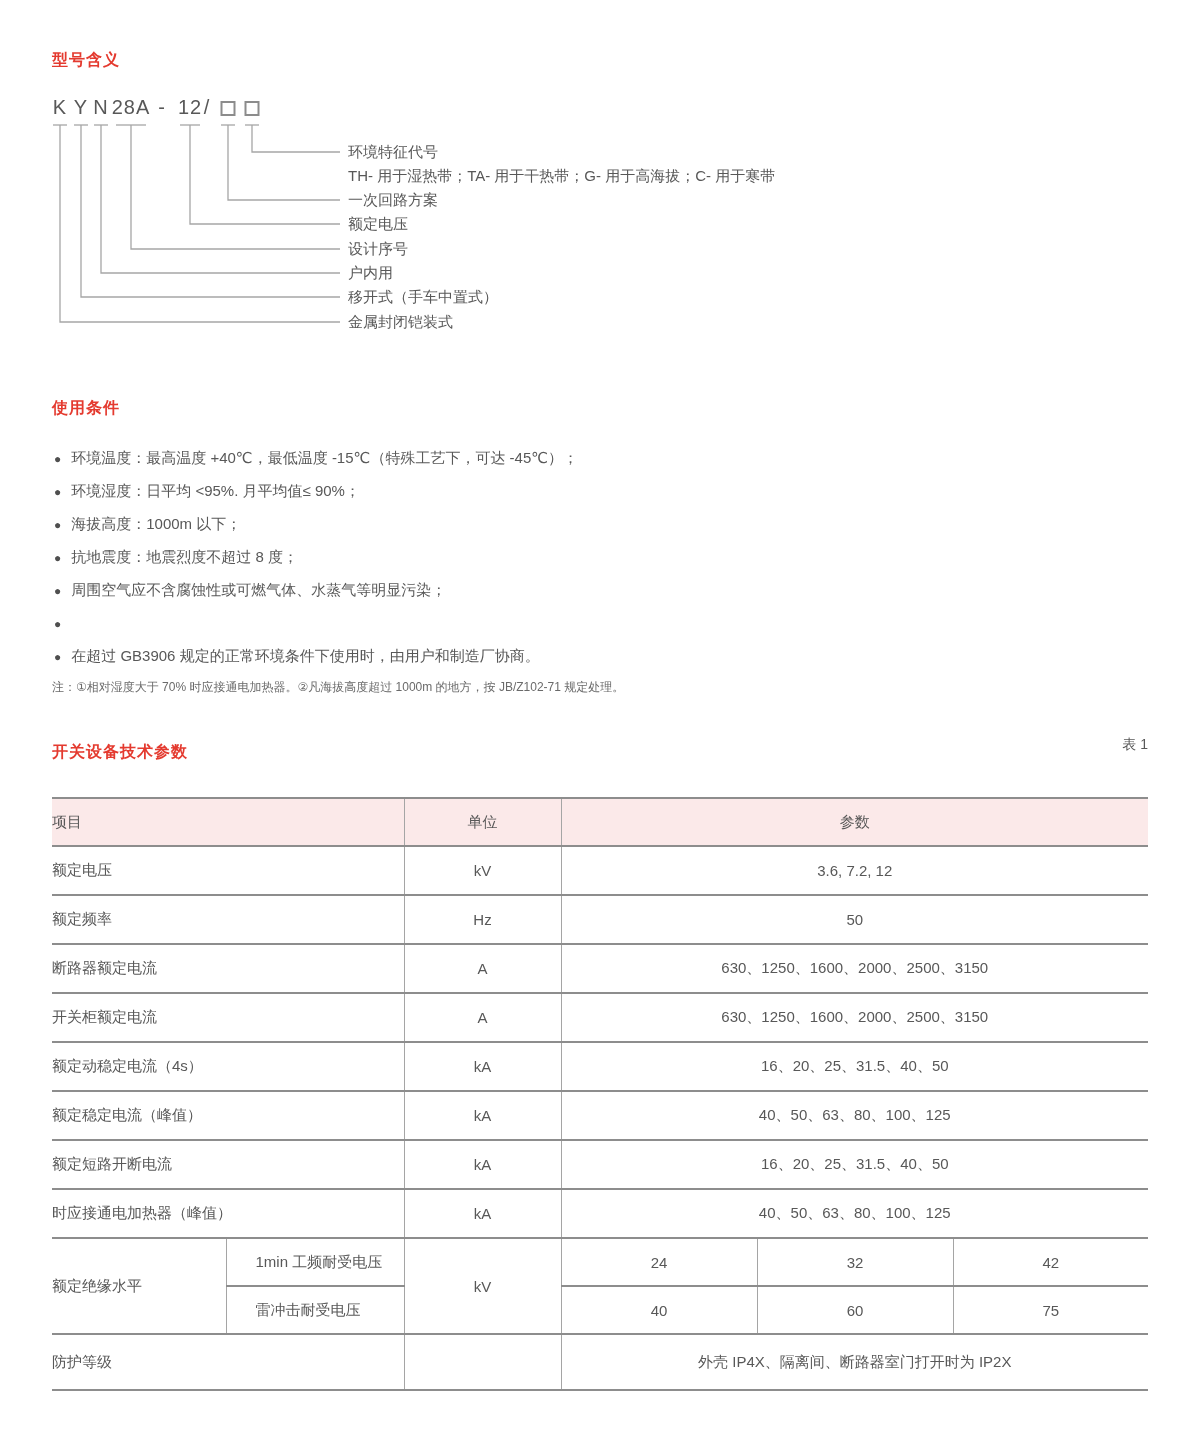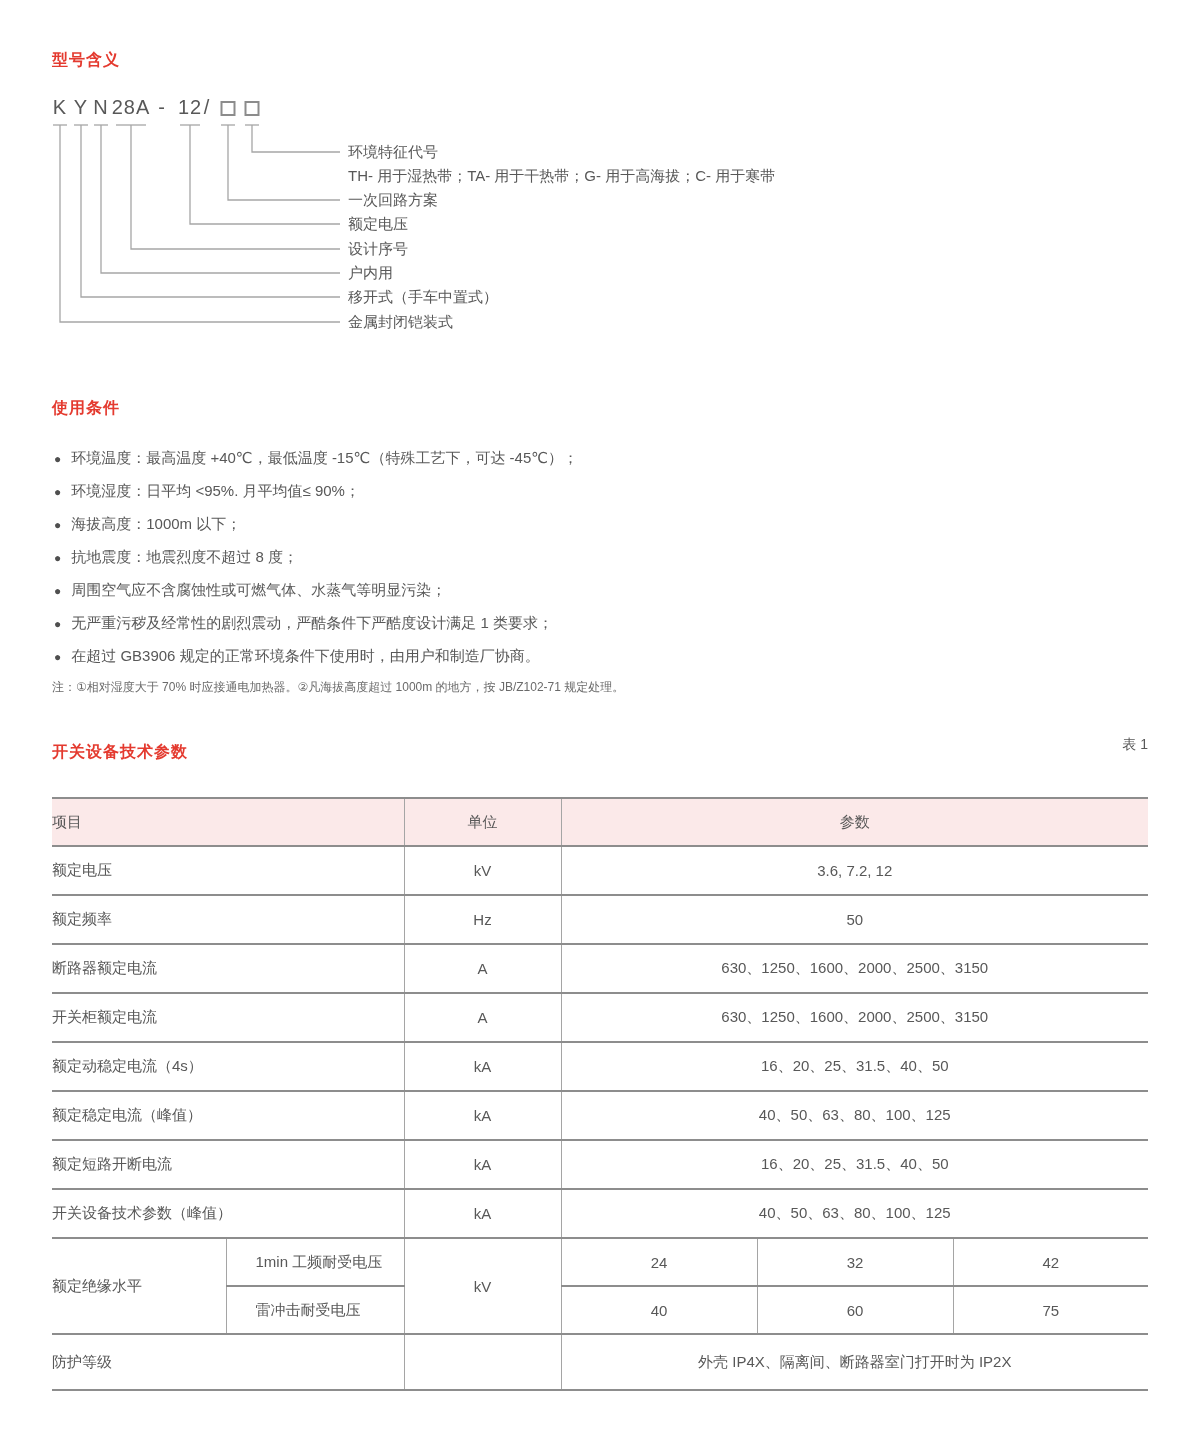--- a/index.html
+++ b/index.html
@@ -135,21 +135,20 @@
     <div class="bullet-row">
       <span class="bullet-dot">●</span>
       <span>抗地震度：地震烈度不超过 8 度；</span>
     </div>
     <div class="bullet-row">
       <span class="bullet-dot">●</span>
       <span>周围空气应不含腐蚀性或可燃气体、水蒸气等明显污染；</span>
     </div>
     <div class="bullet-row">
       <span class="bullet-dot">●</span>
-      <span>无严重污秽及经常性的剧烈震动，严酷条件下严酷度设计满足 1 类要求；</span>
     </div>
     <div class="bullet-row">
       <span class="bullet-dot">●</span>
       <span>在超过 GB3906 规定的正常环境条件下使用时，由用户和制造厂协商。</span>
     </div>
   </div>
 
 <div class="abs note-line" style="left:52px;top:679px;">注：①相对湿度大于 70% 时应接通电加热器。②凡海拔高度超过 1000m 的地方，按 JB/Z102-71 规定处理。</div>
 
 <div class="abs sec-title" style="left:52px;top:742px;">开关设备技术参数</div>
@@ -202,21 +201,21 @@
         <td colspan="2" class="c-item vr">额定稳定电流（峰值）</td>
         <td class="c-center vr">kA</td>
         <td colspan="3" class="c-center">40、50、63、80、100、125</td>
       </tr>
       <tr class="h49">
         <td colspan="2" class="c-item vr">额定短路开断电流</td>
         <td class="c-center vr">kA</td>
         <td colspan="3" class="c-center">16、20、25、31.5、40、50</td>
       </tr>
       <tr class="h49">
-        <td colspan="2" class="c-item vr">开关设备技术参数（峰值）</td>
+        <td colspan="2" class="c-item vr">时应接通电加热器（峰值）</td>
         <td class="c-center vr">kA</td>
         <td colspan="3" class="c-center">40、50、63、80、100、125</td>
       </tr>
       <tr class="h48">
         <td rowspan="2" class="c-item vr">额定绝缘水平</td>
         <td class="c-sub vr">1min 工频耐受电压</td>
         <td rowspan="2" class="c-center vr">kV</td>
         <td class="c-center vr">24</td>
         <td class="c-center vr">32</td>
         <td class="c-center">42</td>

